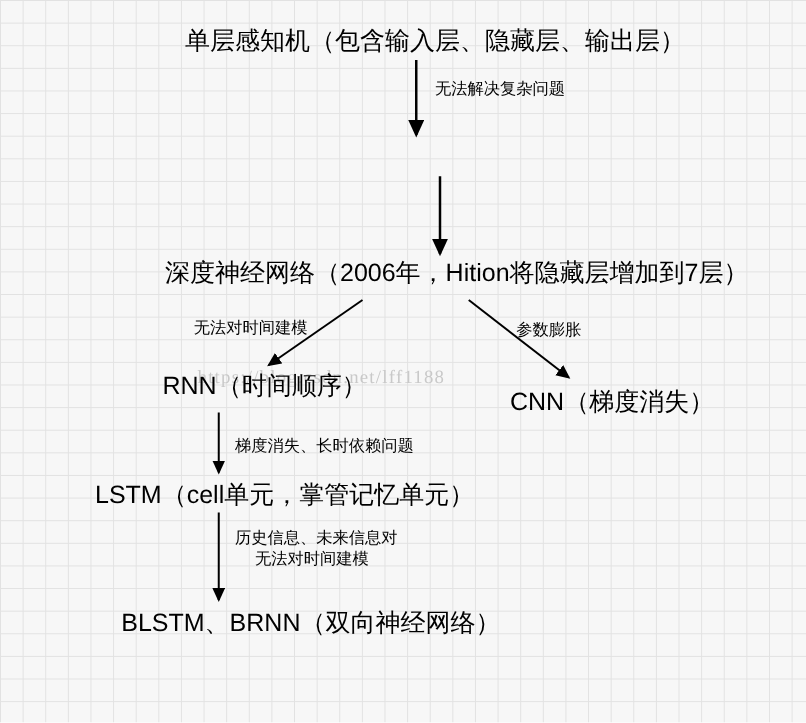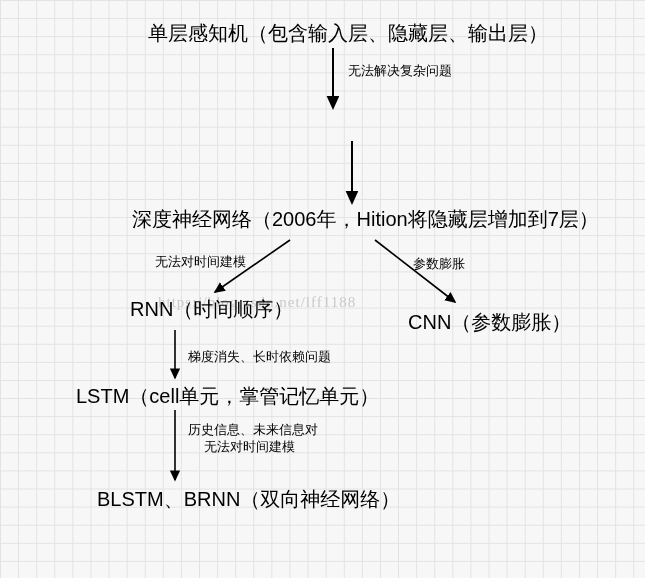--- a/index.html
+++ b/index.html
@@ -73,21 +73,21 @@
     <line x1="175" y1="330" x2="175" y2="378" stroke="#000000" stroke-width="1.6" marker-end="url(#ah)"></line>
 
     <line x1="175" y1="410" x2="175" y2="480" stroke="#000000" stroke-width="1.6" marker-end="url(#ah)"></line>
   </svg>
 
   <div class="watermark" style="left:158px; top:294px;">https://blog.csdn.net/lff1188</div>
 
   <div class="node" style="left:148px; top:24px;">单层感知机（包含输入层、隐藏层、输出层）</div>
   <div class="node" style="left:132px; top:210px;">深度神经网络（2006年，Hition将隐藏层增加到7层）</div>
   <div class="node" style="left:130px; top:300px;">RNN（时间顺序）</div>
-  <div class="node" style="left:408px; top:313px;">CNN（参数膨胀）</div>
+  <div class="node" style="left:408px; top:313px;">CNN（梯度消失）</div>
   <div class="node" style="left:76px; top:387px;">LSTM（cell单元，掌管记忆单元）</div>
   <div class="node" style="left:97px; top:490px;">BLSTM、BRNN（双向神经网络）</div>
 
   <div class="edge-label" style="left:348px; top:62px;">无法解决复杂问题</div>
   <div class="edge-label" style="left:155px; top:253px;">无法对时间建模</div>
   <div class="edge-label" style="left:413px; top:255px;text-align:center;">参数膨胀</div>
   <div class="edge-label" style="left:188px; top:421px;">历史信息、未来信息对</div>
   <div class="edge-label" style="left:188px; top:348px;">梯度消失、长时依赖问题</div>
   <div class="edge-label" style="left:204px; top:438px;">无法对时间建模</div>
 

